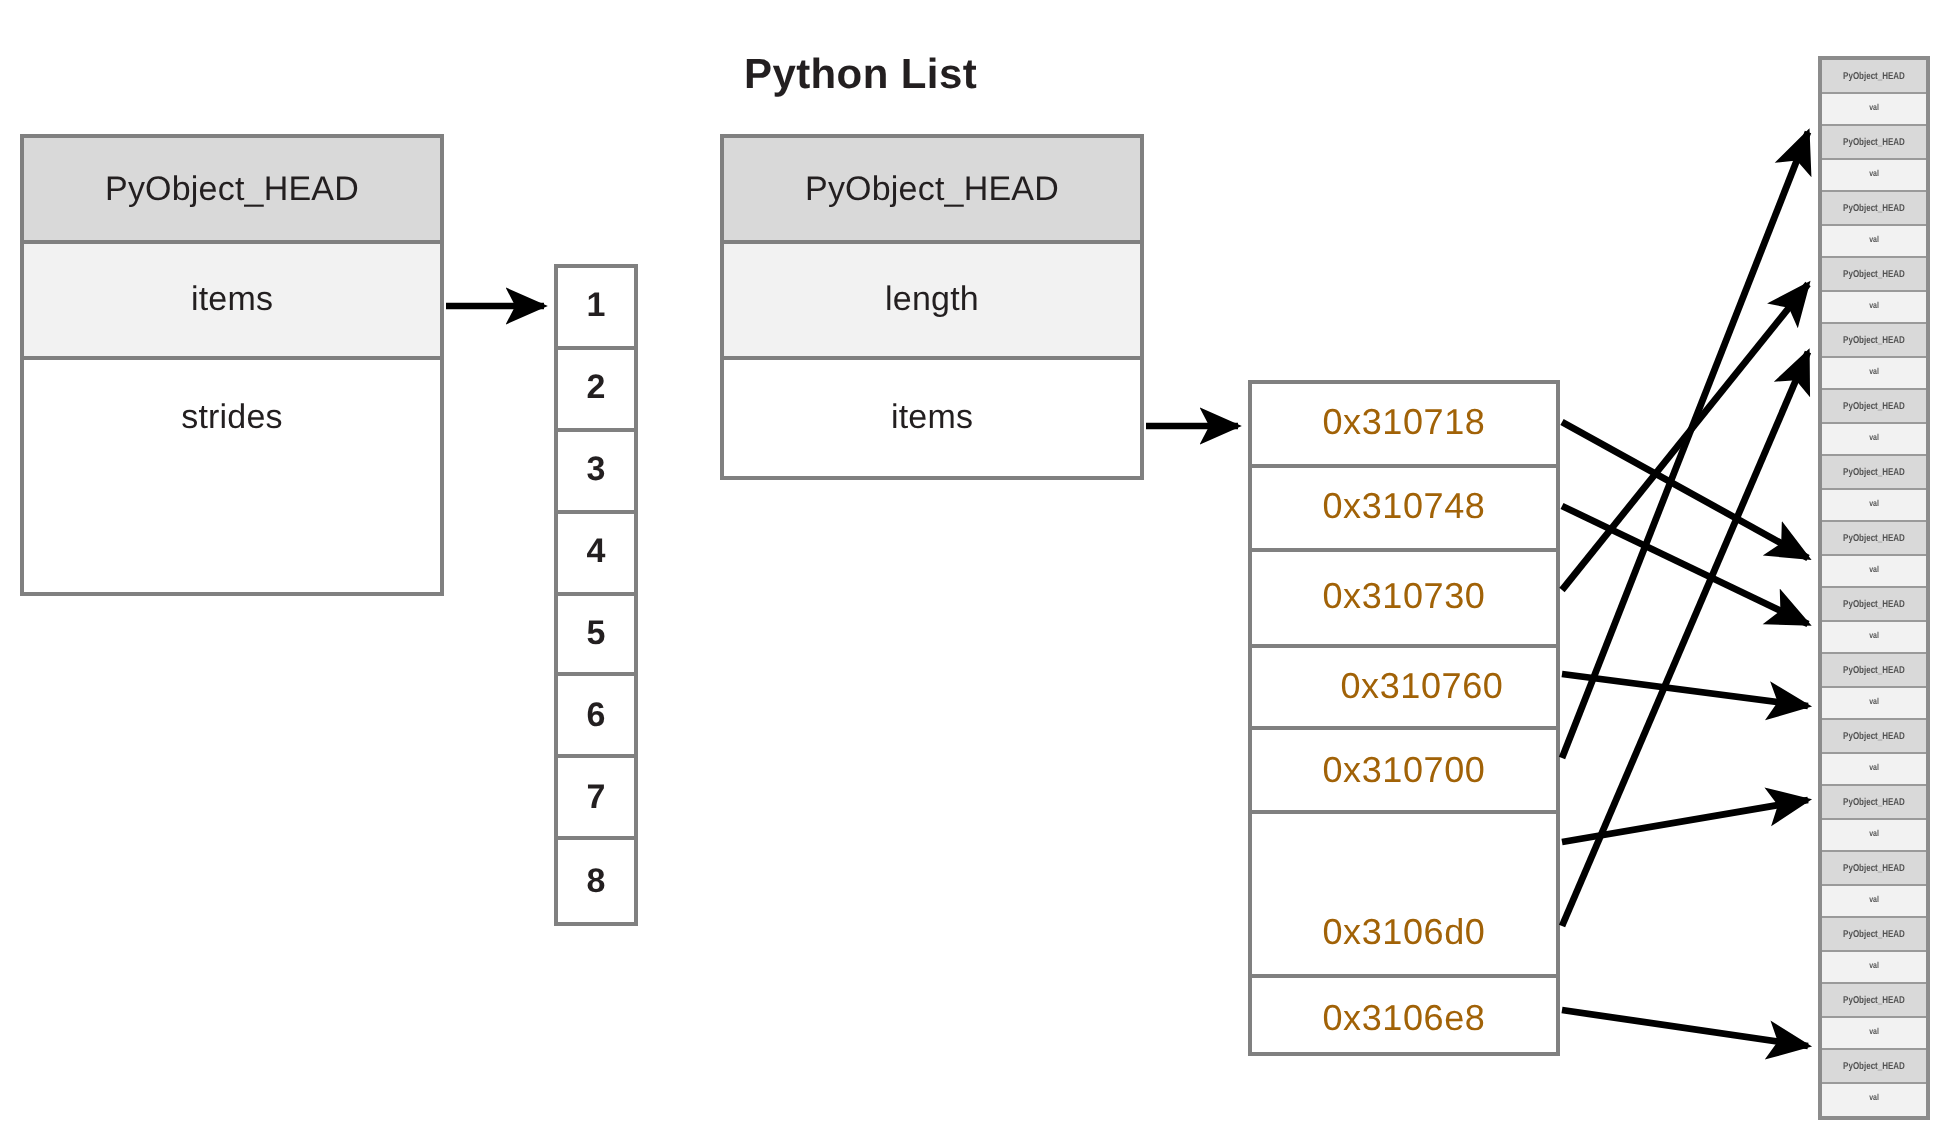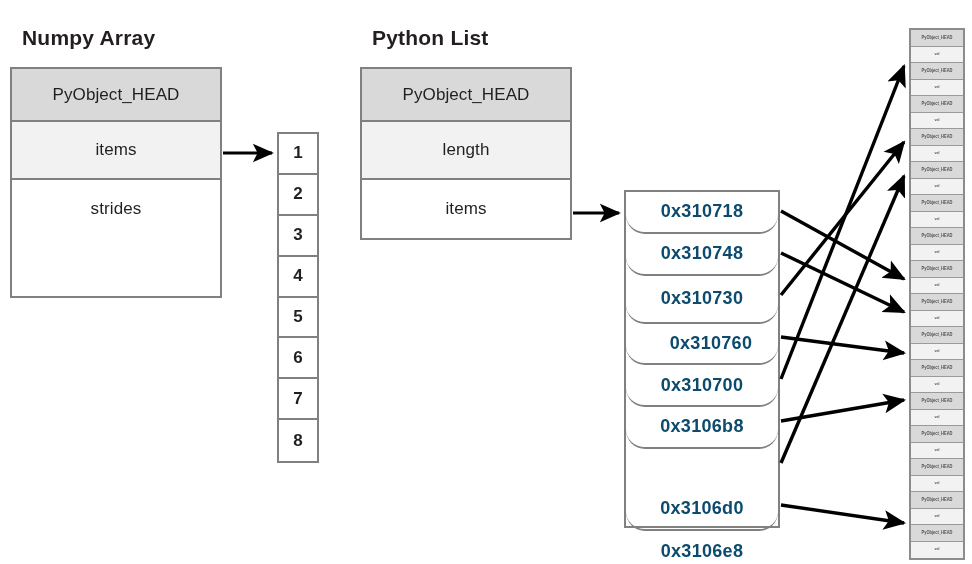--- a/index.html
+++ b/index.html
@@ -59,24 +59,23 @@
   
   .ptrcol{
     position:absolute;
     border:2px solid #808080;
     box-sizing:border-box;
     background:#ffffff;
   }
   .ptr{
     box-sizing:border-box;
     display:flex;align-items:center;justify-content:center;
-    font-size:18px;font-weight:700;color:#0c4a6e;
+    font-size:18px;font-weight:400;color:#a16207;
     border-bottom:2px solid #808080;
     letter-spacing:.3px;
-    border-radius:19px;
   }
   .ptr:last-child{border-bottom:none;}
 
   
   .objcol{
     position:absolute;
     border:2px solid #8c8c8c;
     box-sizing:border-box;
     background:#ffffff;
   }
@@ -101,21 +100,20 @@
   }
   .otext.small{font-size:3.5px;}
 
   svg.links{position:absolute;left:0;top:0;width:972px;height:564px;pointer-events:none;}
 </style>
 </head>
 <body>
 
 <div id="stage">
 
-  <div class="boxtitle" style="left:22px;top:26px;">Numpy Array</div>
 
   <div class="struct" id="numpy-struct" style="left:10px;top:67px;width:212px;height:231px;">
       <div class="srow head" style="height: 53px;">PyObject_HEAD</div>
       <div class="srow light" style="height: 58px;">items</div>
       <div class="srow plain" style="height: 58px;">strides</div>
     </div>
 
   <div class="cellcol" id="numpy-cells" style="left:277px;top:132px;width:42px;height:331px;">
       <div class="cell" style="height: 40.875px;">1</div>
       <div class="cell" style="height: 40.875px;">2</div>
@@ -134,21 +132,20 @@
       <div class="srow light" style="height: 58px;">length</div>
       <div class="srow plain" style="height: 58px; border-radius: 22px;">items</div>
     </div>
 
   <div class="ptrcol" id="pylist-ptrs" style="left:624px;top:190px;width:156px;height:338px;">
       <div class="ptr" style="height: 41.75px;">0x310718</div>
       <div class="ptr" style="height: 41.75px;">0x310748</div>
       <div class="ptr" style="height: 48px;">0x310730</div>
       <div class="ptr" style="height: 41.75px; padding-left: 18px;">0x310760</div>
       <div class="ptr" style="height: 41.75px;">0x310700</div>
-      <div class="ptr" style="height: 41.75px;">0x3106b8</div>
       <div class="ptr" style="height: 41.75px; margin-top: 40px;">0x3106d0</div>
       <div class="ptr" style="height: 41.75px;">0x3106e8</div>
     </div>
 
   <div class="objcol" id="obj-col" style="left:909px;top:28px;width:56px;height:532px;">
       <div class="orow ohead" style="height: 16.5px;">
         <span class="otext">PyObject_HEAD</span>
       </div>
       <div class="orow oval" style="height: 16.5px;">
         <span class="otext small">val</span>

